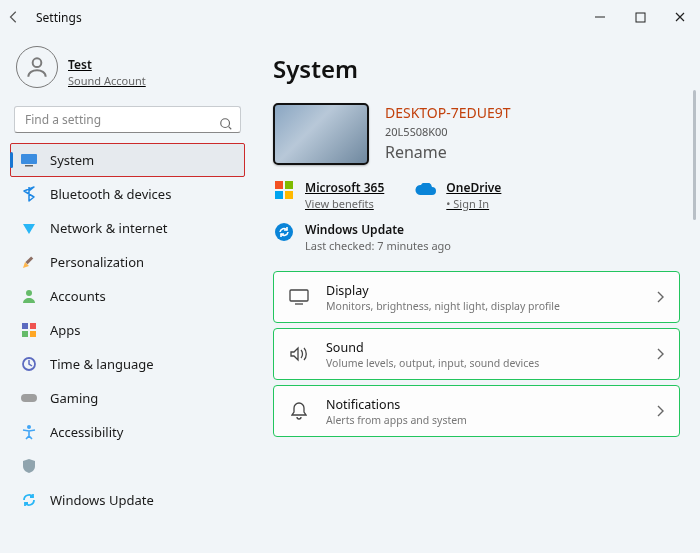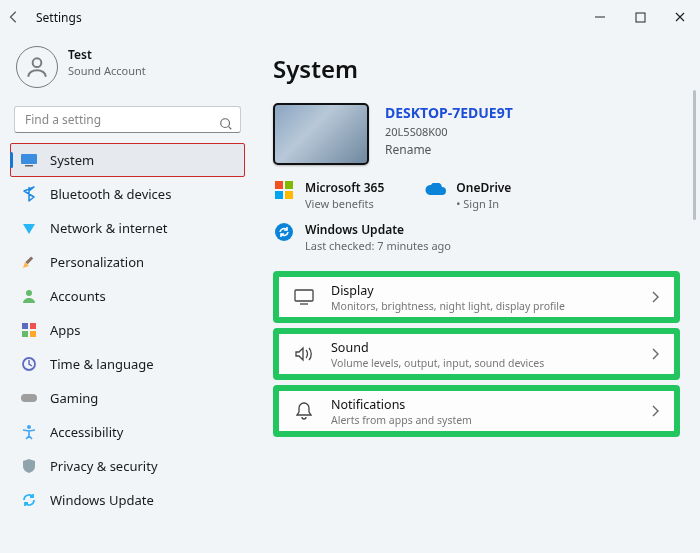--- a/index.html
+++ b/index.html
@@ -5,50 +5,50 @@
 * { margin:0; padding:0; box-sizing:border-box; font-family:"Segoe UI",system-ui,sans-serif; }
 body { background:#f3f6f9; width:700px; height:553px; overflow:hidden; }
 .win { width:700px; height:553px; background:#f1f5f8; position:relative; }
 .titlebar { height:34px; display:flex; align-items:center; padding:0 0; }
 .titlebar .back { width:28px; height:28px; display:flex; align-items:center; justify-content:center; color:#555; }
 .titlebar .title { font-size:12px; color:#111; margin-left:8px; }
 .titlebar .spacer { flex:1; }
 .titlebar .wbtn { width:40px; height:28px; display:flex; align-items:center; justify-content:center; color:#222; }
 .layout { display:flex; height:calc(100% - 34px); }
 .side { width:255px; padding:6px 10px 0 10px; }
-.user { display:flex; align-items:flex-start; gap:10px; padding:6px 6px 14px 6px; }
+.user { display:flex; align-items:flex-end; gap:10px; padding:6px 6px 14px 6px;text-decoration:underline; }
 .avatar { width:42px; height:42px; border:1.5px solid #7a7a7a; border-radius:50%; display:flex; align-items:center; justify-content:center; }
 .avatar svg { width:26px; height:26px; fill:none; stroke:#7a7a7a; stroke-width:1.8; }
 .uname { font-size:12px; font-weight:600; color:#111; }
 .usub { font-size:11px; color:#666; }
 .search { position:relative; margin:4px 4px 10px 4px; }
 .search input { width:100%; height:27px; background:#fff; border:1px solid #c8ccd0; border-bottom:1.5px solid #888; border-radius:3px; padding:0 30px 0 10px; font-size:12px; color:#555; outline:none; }
 .search input::placeholder { color:#888; }
 .search .sicon { position:absolute; right:8px; top:8px; color:#666; }
 .nav { margin-top:6px; }
 .nav-item { height:34px; display:flex; align-items:center; gap:12px; padding:0 8px 0 10px; border-radius:4px; font-size:13px; color:#1a1a1a; cursor:pointer; position:relative; }
 .nav-item .ic { width:18px; height:18px; display:flex; align-items:center; justify-content:center; }
 .nav-item.sel { background:#e6eaee; }
 .nav-item.sel::before { content:""; position:absolute; left:0; top:9px; width:3px; height:16px; background:#1976d2; border-radius:2px; }
 .nav-item.hl { outline:1.5px solid #cc2a2a; outline-offset:-1px; border-radius:2px; }
 .main { flex:1; padding:18px 20px 10px 18px; overflow:hidden; position:relative; }
 .h1 { font-size:24px; font-weight:600; color:#111; margin-bottom:18px; }
 .device { display:flex; gap:16px; margin-bottom:14px; }
 .thumb { width:96px; height:62px; background:linear-gradient(135deg,#8aa6c2,#b8c8d8 40%,#6f889f); border:2px solid #111; border-radius:5px; box-shadow:0 1px 2px rgba(0,0,0,.25); }
-.dtitle { font-size:14px; font-weight:700; color:#1d4ed8; }
+.dtitle { font-size:14px; font-weight:400; color:#c2410c; }
 .dsub { font-size:11px; color:#555; margin-top:2px; }
-.dlink { font-size:12px; color:#555; margin-top:2px; }
-.svc { display:flex; gap:40px; margin:8px 0 8px 0; }
+.dlink { font-size:16px; color:#555; margin-top:2px; }
+.svc { display:flex; gap:30px; margin:8px 0 8px 0;text-decoration:underline; }
 .svc-item { display:flex; gap:10px; align-items:flex-start; }
 .svc-ic { width:22px; height:22px; display:flex; align-items:center; justify-content:center; }
 .svc-t { font-size:12px; font-weight:600; color:#111; }
 .svc-s { font-size:11px; color:#666; }
 .update { display:flex; gap:10px; align-items:flex-start; margin-top:10px; margin-bottom:18px; }
 .cards { display:flex; flex-direction:column; gap:5px; }
-.card { background:#fdfdfd; border:6px solid #22c55e; border-radius:4px; height:52px; display:flex; align-items:center; padding:0 14px; gap:16px; cursor:pointer; }
+.card { background:#fdfdfd; border:1px solid #22c55e; border-radius:4px; height:52px; display:flex; align-items:center; padding:0 14px; gap:16px; cursor:pointer; }
 .card .cic { width:22px; height:22px; color:#444; display:flex; align-items:center; justify-content:center; }
 .card .ct { font-size:12.5px; color:#111; }
 .card .cs { font-size:10.5px; color:#777; }
 .card .chev { margin-left:auto; color:#666; }
 .scroll-ind { position:absolute; right:4px; top:56px; width:3px; height:130px; background:#b8bfc6; border-radius:2px; }
 </style>
 </head>
 <body>
 
 <div class="win">
@@ -178,21 +178,20 @@
               </svg>
             </span>
           <span>Accessibility</span>
         </div>
         <div class="nav-item">
           <span class="ic">
               <svg width="14" height="16" viewBox="0 0 14 16">
                 <path d="M7 1l6 2v5c0 4-3 6-6 7-3-1-6-3-6-7V3z" fill="#90a4ae"></path>
               </svg>
             </span>
-          <span>Privacy &amp; security</span>
         </div>
         <div class="nav-item">
           <span class="ic">
               <svg width="16" height="16" viewBox="0 0 16 16">
                 <path d="M3 8a5 5 0 0 1 9-3M13 8a5 5 0 0 1-9 3" fill="none" stroke="#29b6f6" stroke-width="1.8"></path>
                 <path d="M12 2v3h-3M4 14v-3h3" fill="none" stroke="#29b6f6" stroke-width="1.8"></path>
               </svg>
             </span>
           <span>Windows Update</span>
         </div>

